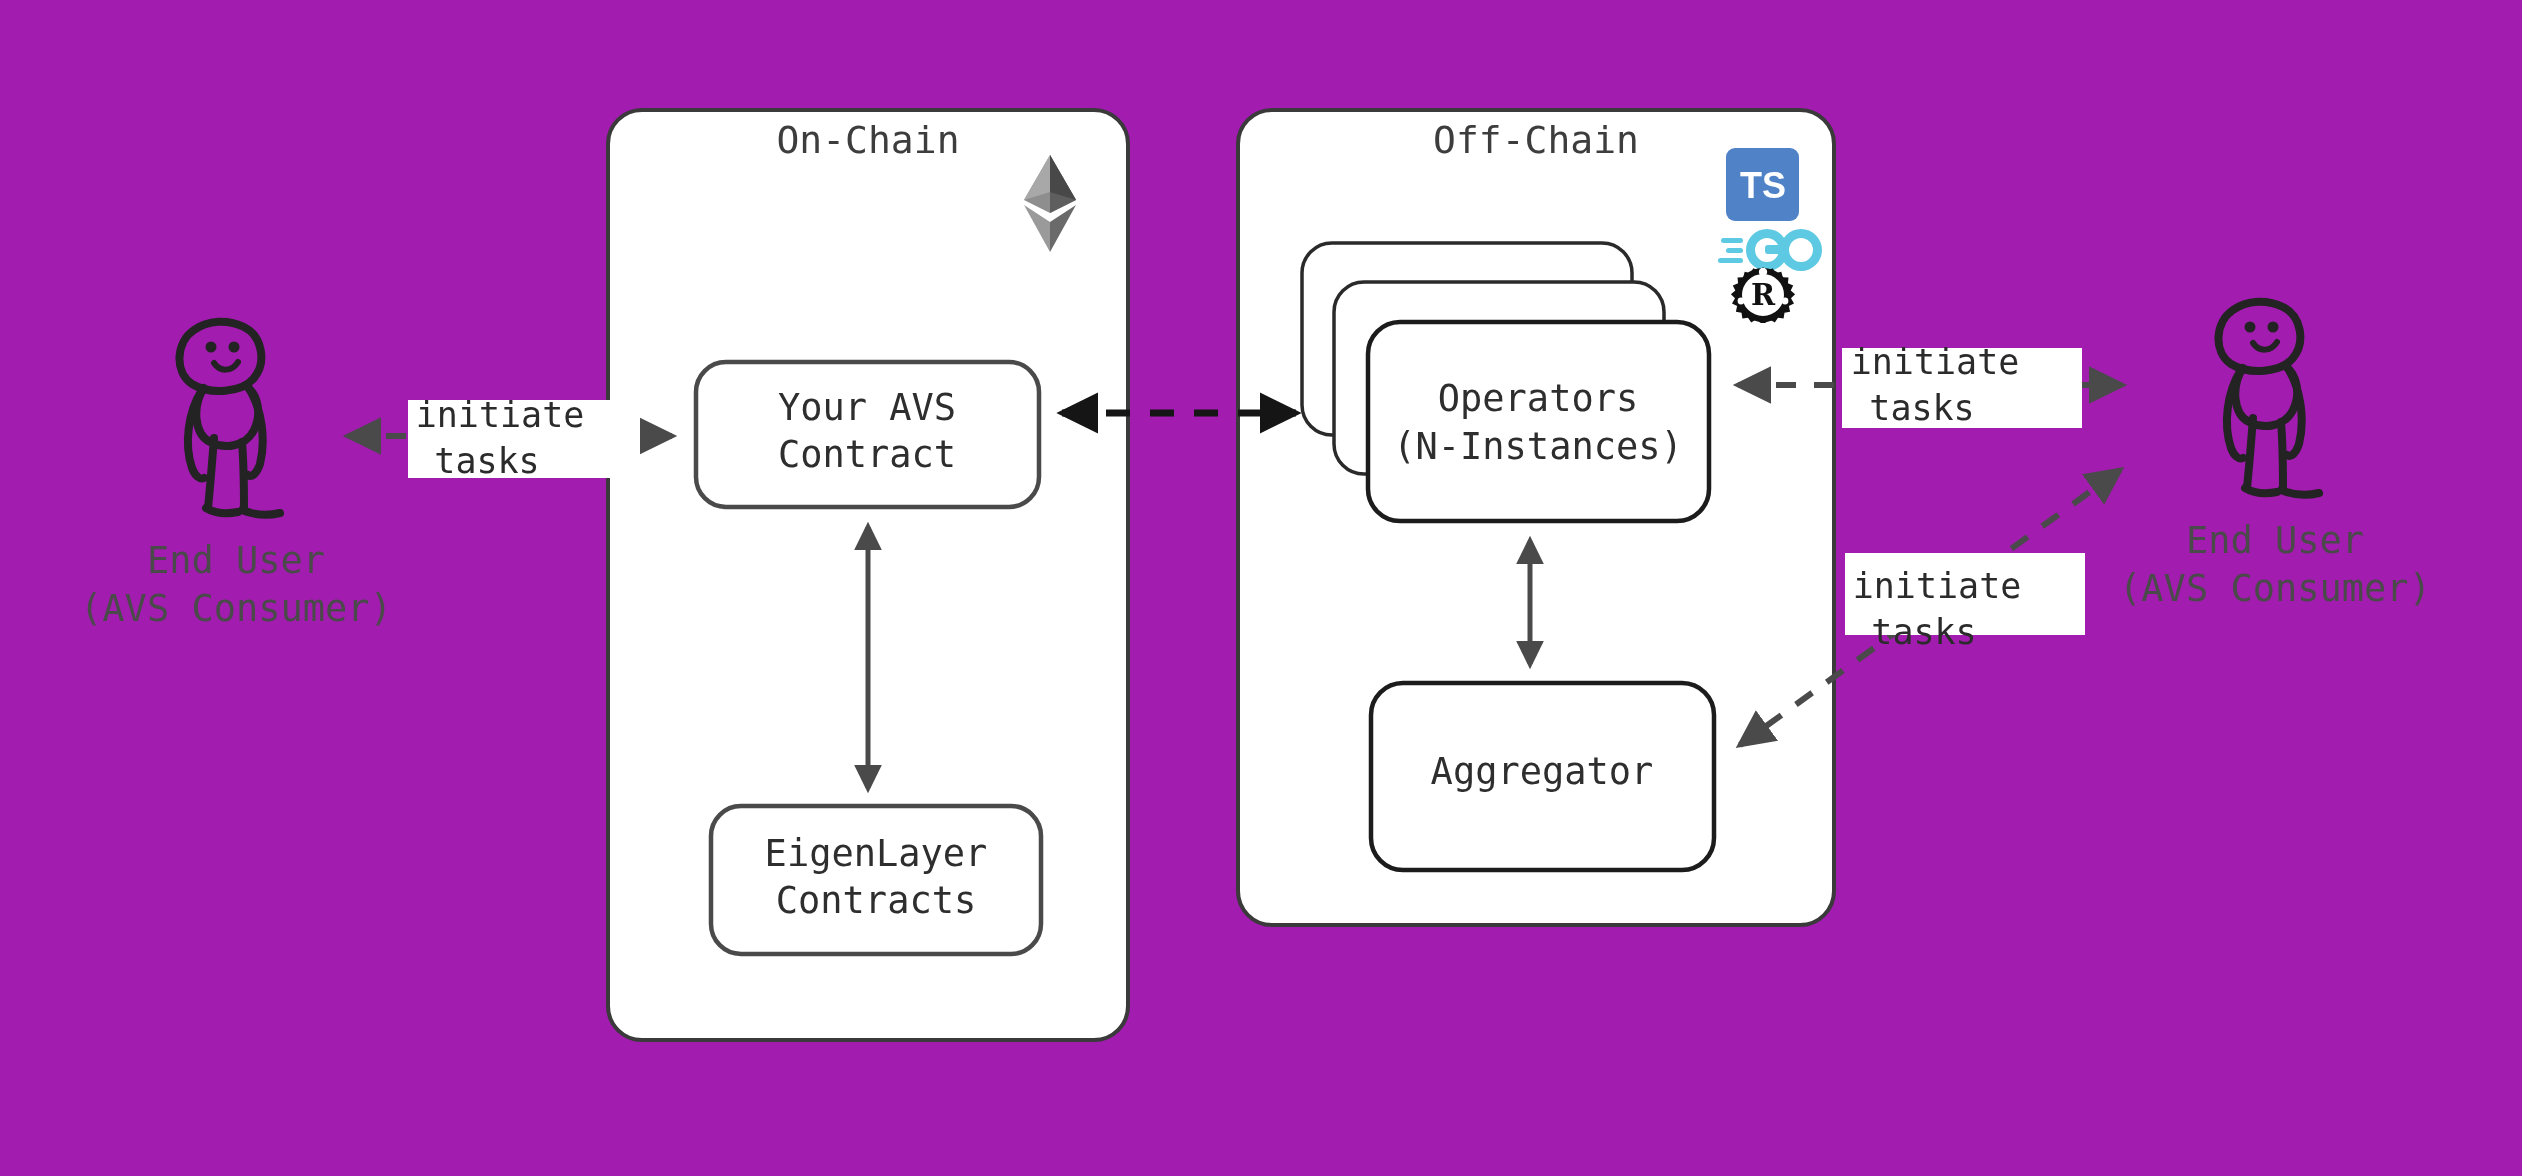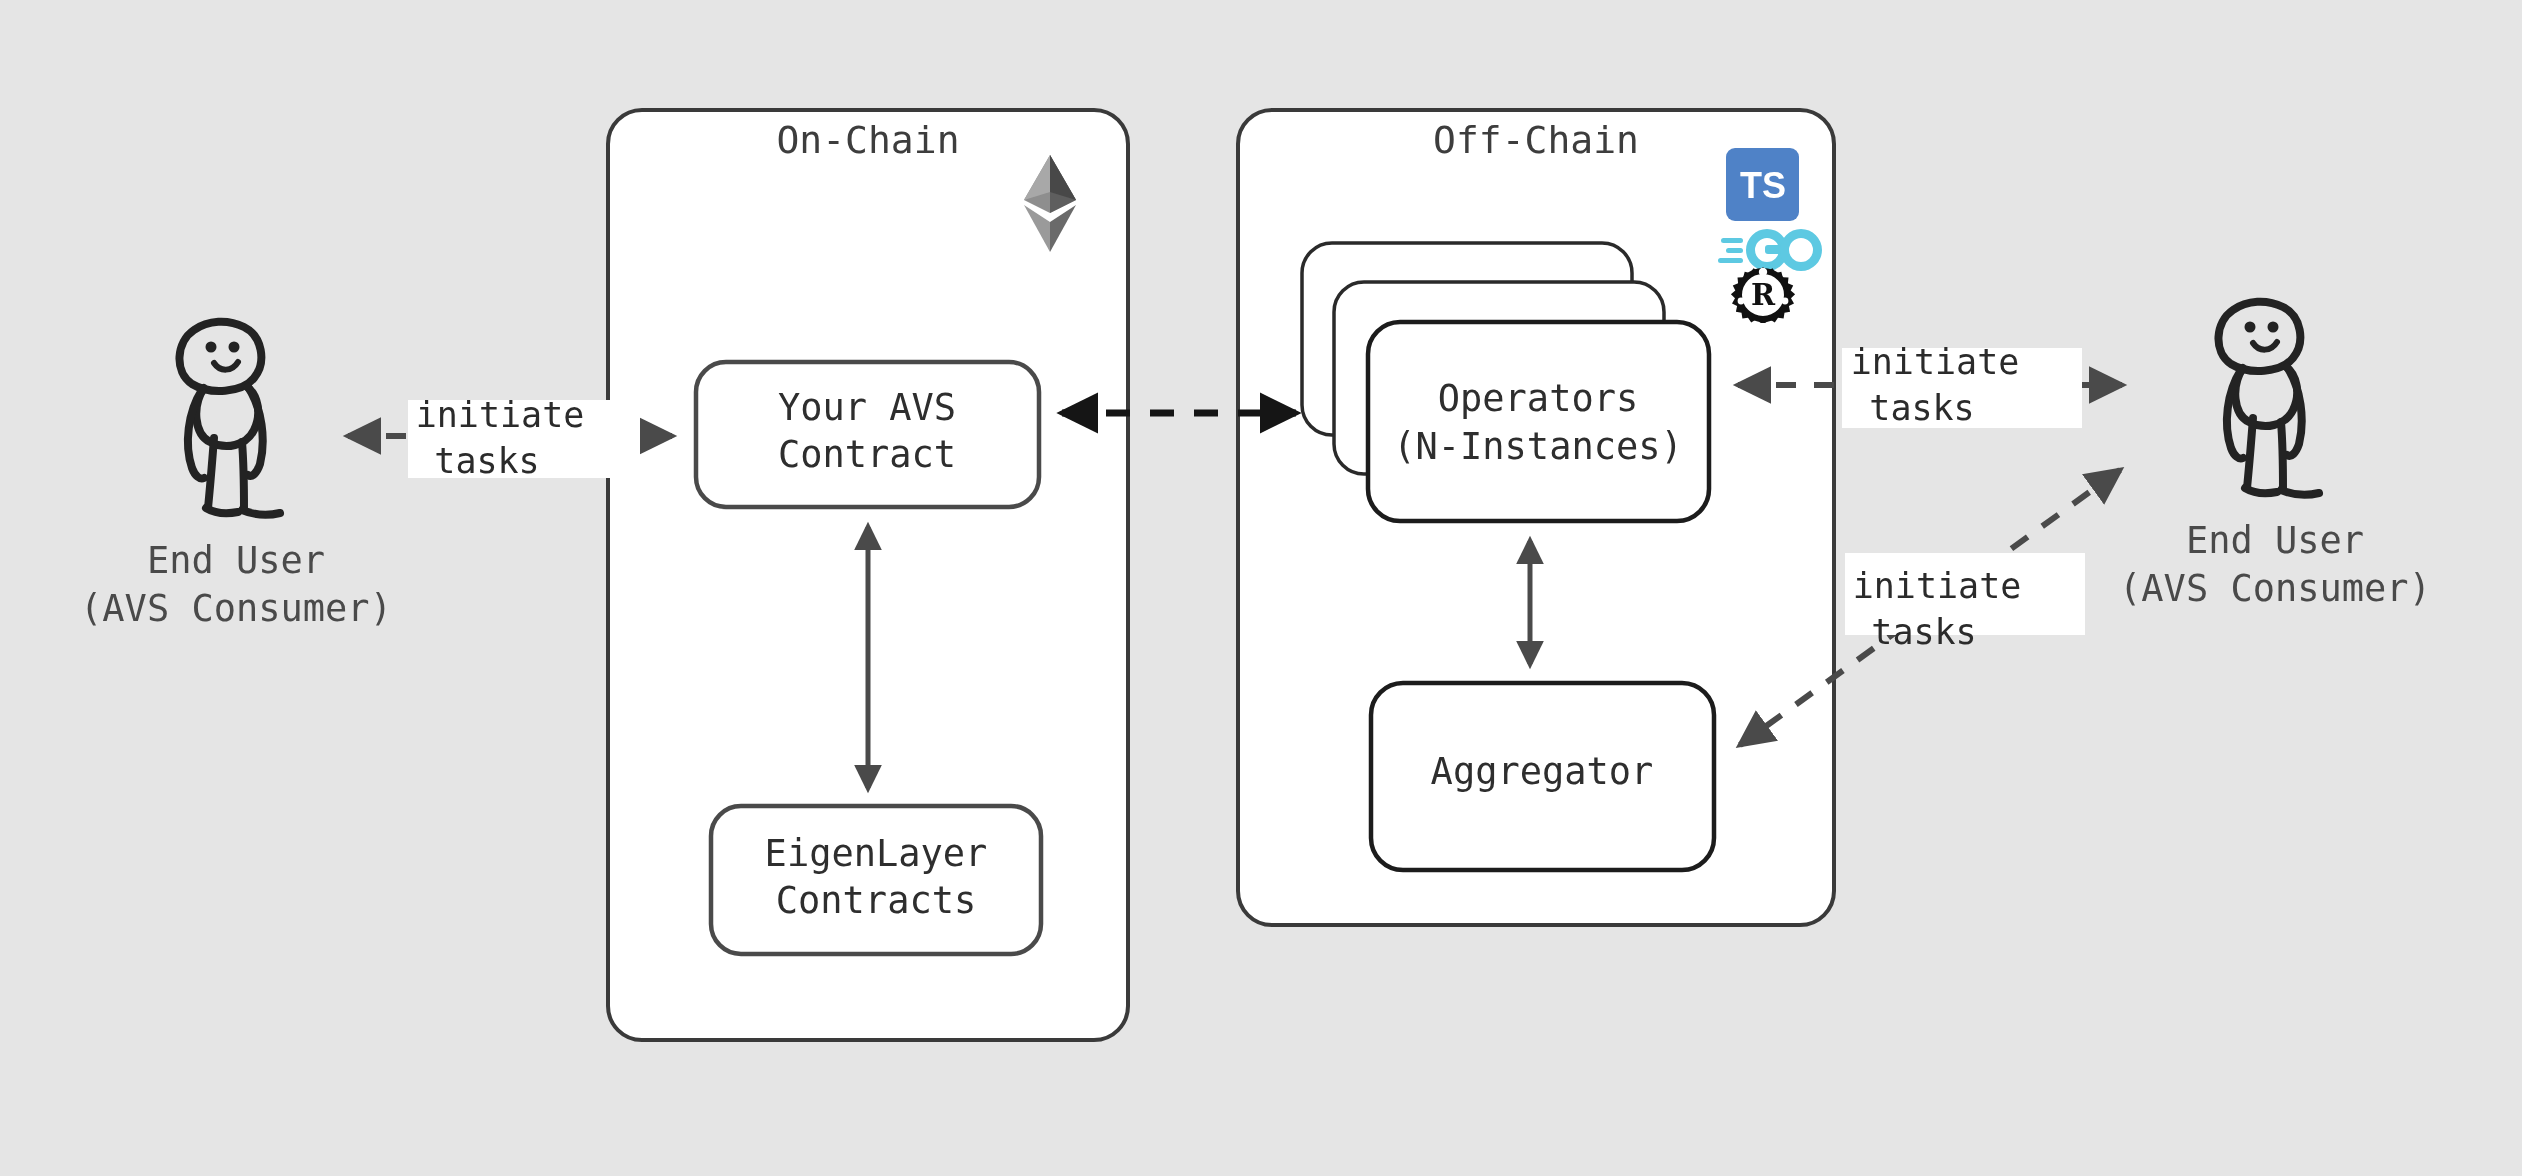--- a/index.html
+++ b/index.html
@@ -10,21 +10,21 @@
   body {
     width: 2522px;
     height: 1176px;
     font-family: "DejaVu Sans Mono", "Liberation Mono", monospace;
     overflow: hidden;
   }
   #stage {
     position: relative;
     width: 2522px;
     height: 1176px;
-    background: #e5e5e5;
+    background: #a21caf;
   }
   #diagram-svg {
     position: absolute;
     left: 0;
     top: 0;
     width: 2522px;
     height: 1176px;
   }
   .panel-title {
     font-family: "DejaVu Sans Mono", "Liberation Mono", monospace;

